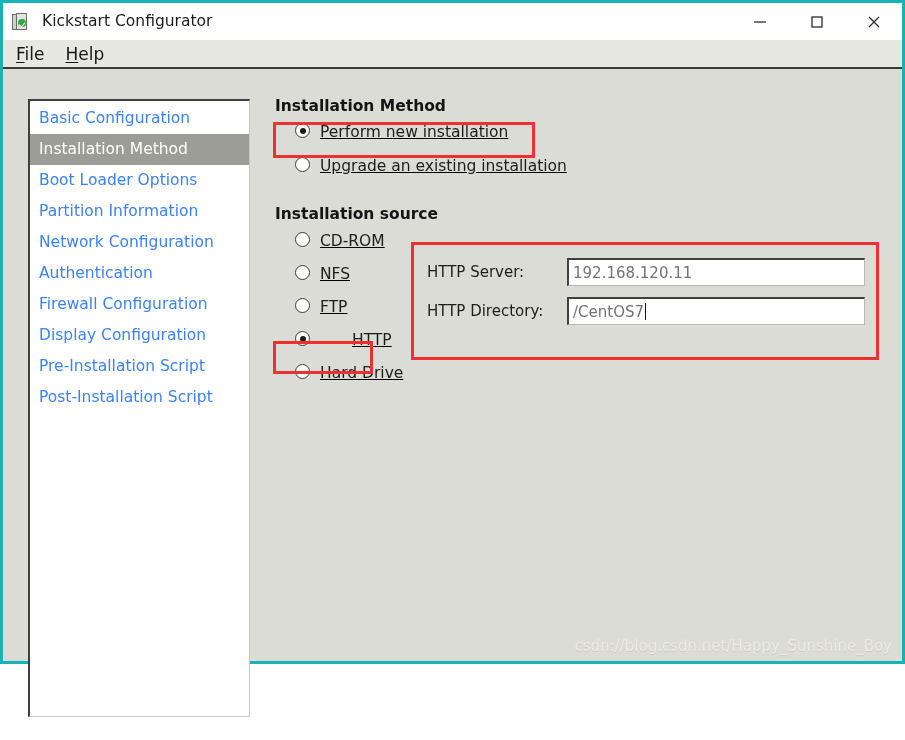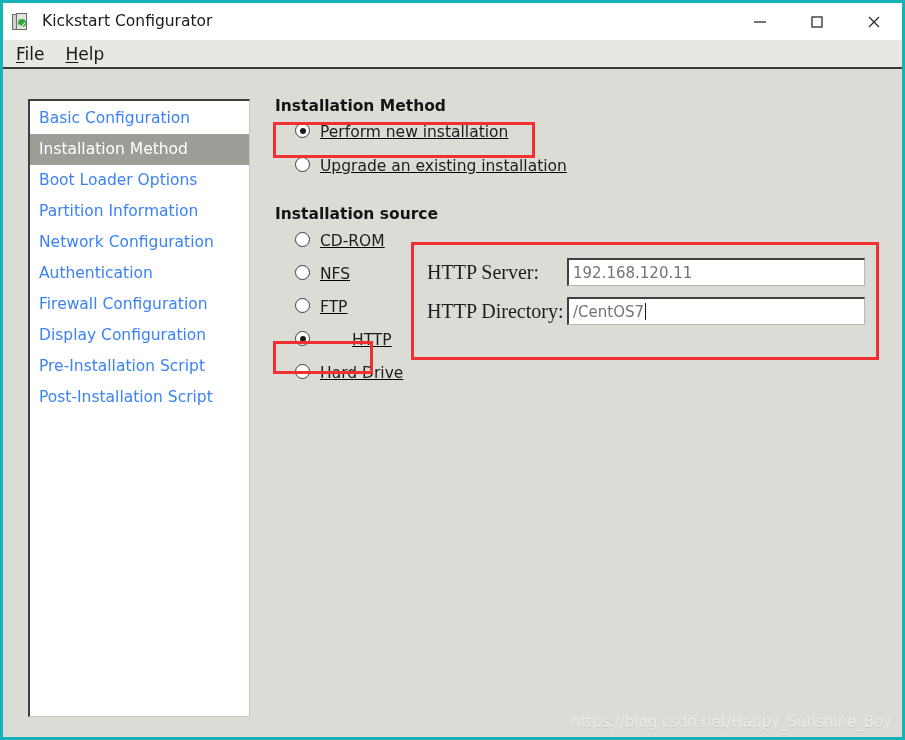--- a/index.html
+++ b/index.html
@@ -14,21 +14,21 @@
     overflow: hidden;
     font-family: "DejaVu Sans", "Liberation Sans", sans-serif;
     -webkit-font-smoothing: antialiased;
   }
 
   
   .window {
     position: absolute;
     left: 0; top: 0;
     width: 905px;
-    height: 740px;
+    height: 664px;
     box-sizing: border-box;
     border: 3px solid #17b1b8;
     background: #dcdcd6;
     display: flex;
     flex-direction: column;
   }
 
   
   .titlebar {
     height: 37px;
@@ -221,25 +221,24 @@
     width: 438px;
   }
   .field-row {
     display: flex;
     align-items: center;
     height: 30px;
     margin-bottom: 9px;
   }
   .field-label {
     width: 140px;
-    font-size: 20px;
+    font-size: 15px;
     color: #1d1d1d;
     white-space: nowrap;
     flex: 0 0 auto;
-    font-family: Liberation Serif, serif;
   }
   .textbox {
     flex: 1 1 auto;
     height: 28px;
     background: #ffffff;
     box-sizing: border-box;
     border-left: 2px solid #3f3f3d;
     border-top: 2px solid #3f3f3d;
     border-right: 1px solid #b8b8b2;
     border-bottom: 1px solid #b8b8b2;
@@ -384,16 +383,16 @@
           </span>
         </div>
       </div>
 
       <div class="redbox" id="rb-new-install"></div>
       <div class="redbox" id="rb-http-radio"></div>
       <div class="redbox" id="rb-http-fields"></div>
 
     </div>
 
-    <div class="watermark">https://blog.csdn.net/Happy_Sunshine_Boy</div>
+    <div class="watermark">csdn://blog.csdn.net/Happy_Sunshine_Boy</div>
 
   </div>
 </div>
 
 </body></html>

